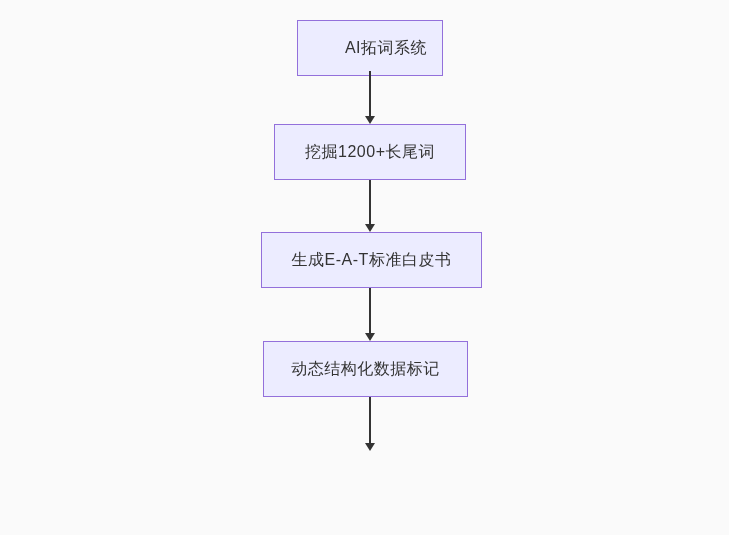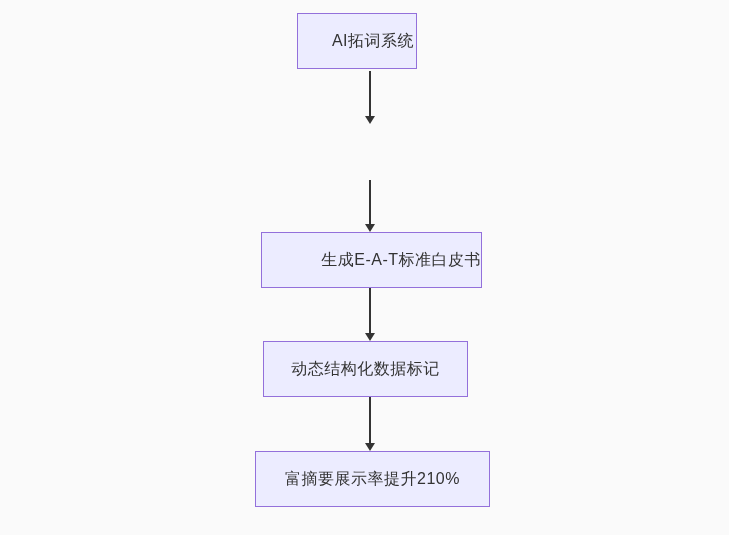--- a/index.html
+++ b/index.html
@@ -44,23 +44,23 @@
   }
   .edge-head {
     width: 0;
     height: 0;
     border-left: 5px solid transparent;
     border-right: 5px solid transparent;
     border-top: 8px solid #333333;
     margin-top: -1px;
   }
   
-  .node-0 { left: 297px; top: 13px;  width: 120px; padding-left: 32px; }
+  .node-0 { left: 297px; top: 20px;  width: 146px; padding-left: 32px; }
   .node-1 { left: 274px; top: 124px; width: 192px; }
-  .node-2 { left: 261px; top: 232px; width: 221px; justify-content: flex-end; }
+  .node-2 { left: 261px; top: 232px; width: 221px; }
   .node-3 { left: 263px; top: 341px; width: 205px; }
   .node-4 { left: 255px; top: 451px; width: 235px; }
   
   .edge-0 { left: 364px; top: 71px;  height: 53px; }
   .edge-1 { left: 364px; top: 180px; height: 52px; }
   .edge-2 { left: 364px; top: 288px; height: 53px; }
   .edge-3 { left: 364px; top: 397px; height: 54px; }
 </style>
 </head>
 <body>
@@ -69,20 +69,23 @@
 
   <div class="node node-0">
     <span class="node-label">AI拓词系统</span>
   </div>
 
   <div class="edge edge-0">
     <div class="edge-line"></div>
     <div class="edge-head"></div>
   </div>
 
+  <div class="node node-1">
+    <span class="node-label">挖掘1200+长尾词</span>
+  </div>
 
   <div class="edge edge-1">
     <div class="edge-line"></div>
     <div class="edge-head"></div>
   </div>
 
   <div class="node node-2">
     <span class="node-label">生成E-A-T标准白皮书</span>
   </div>
 
@@ -93,17 +96,14 @@
 
   <div class="node node-3">
     <span class="node-label">动态结构化数据标记</span>
   </div>
 
   <div class="edge edge-3">
     <div class="edge-line"></div>
     <div class="edge-head"></div>
   </div>
 
-  <div class="node node-4">
-    <span class="node-label">富摘要展示率提升210%</span>
-  </div>
 
 </div>
 
 </body></html>

